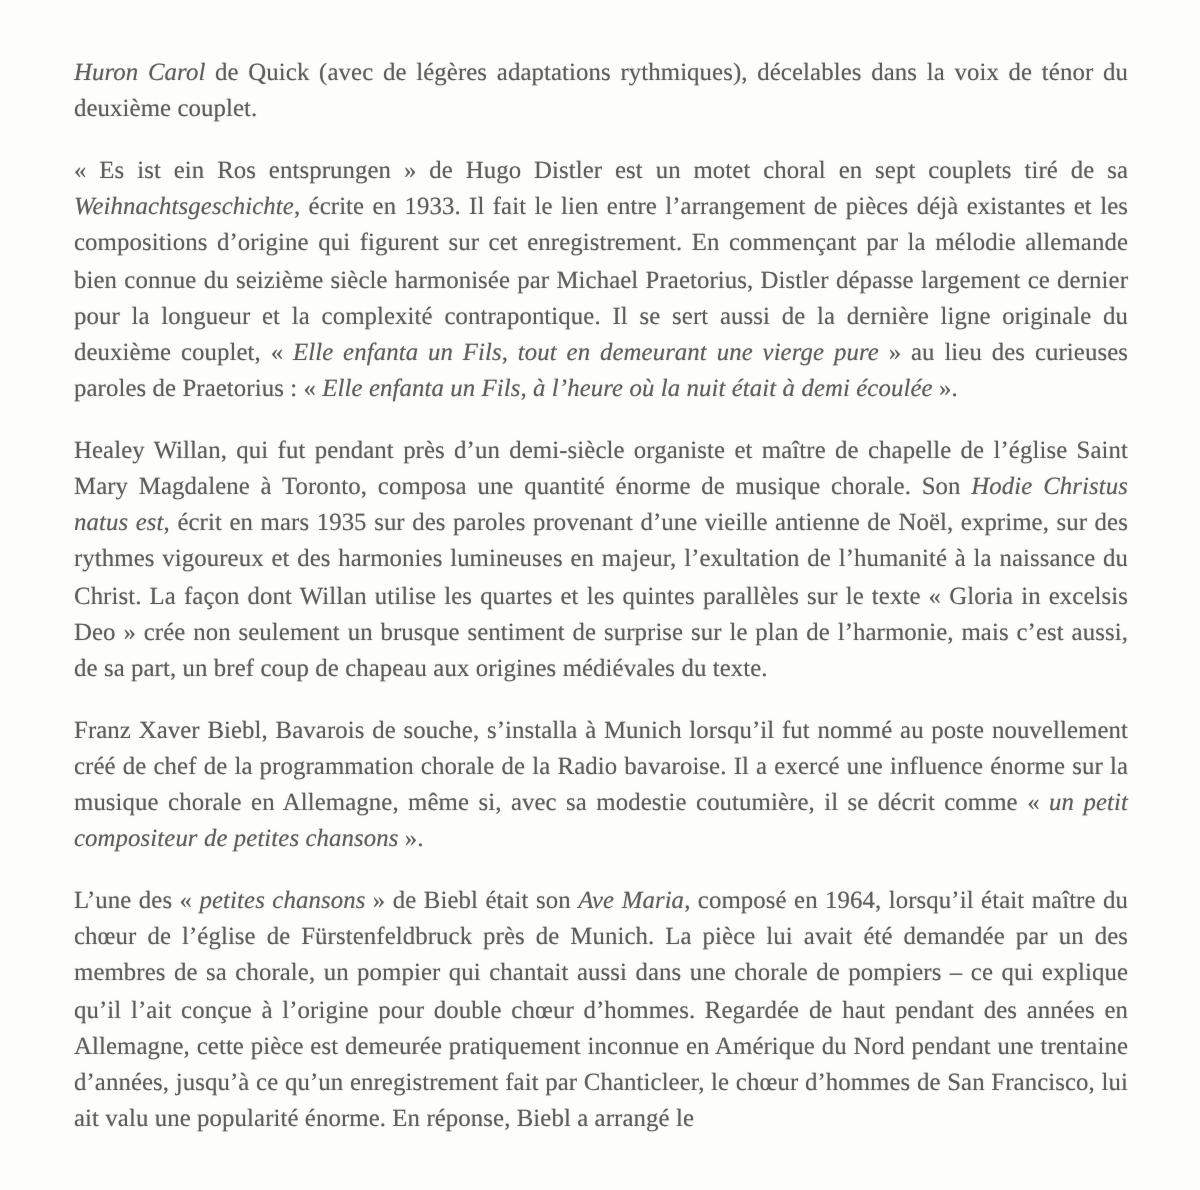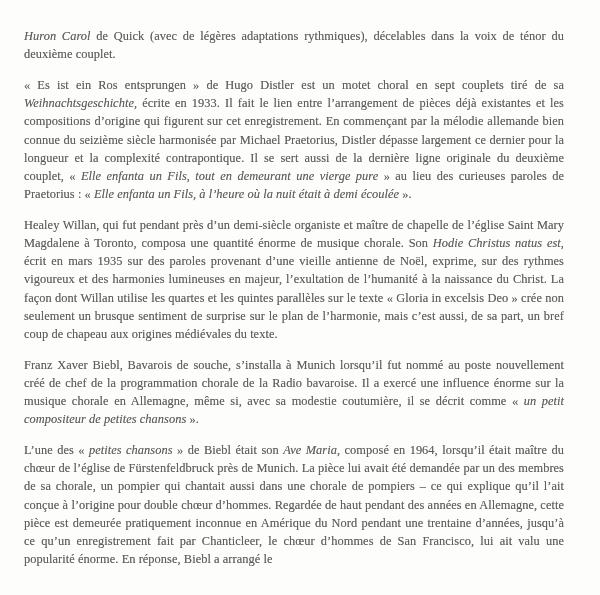--- a/index.html
+++ b/index.html
@@ -6,21 +6,21 @@
     margin: 0;
     padding: 0;
     background: #fdfdfb;
   }
   .page {
     position: relative;
     box-sizing: border-box;
     width: 600px;
     height: 595px;
     background: #fdfdfb;
-    padding: 27px 36px 0 24px;
+    padding: 27px 36px 0 37px;
     overflow: hidden;
     font-family: "Liberation Serif", "DejaVu Serif", serif;
     font-size: 12.4px;
     line-height: 18.2px;
     color: #615f5a;
     text-align: justify;
     text-shadow: 0 0 0.6px rgba(97, 95, 90, 0.55);
     letter-spacing: 0.05px;
   }
   .page p {

